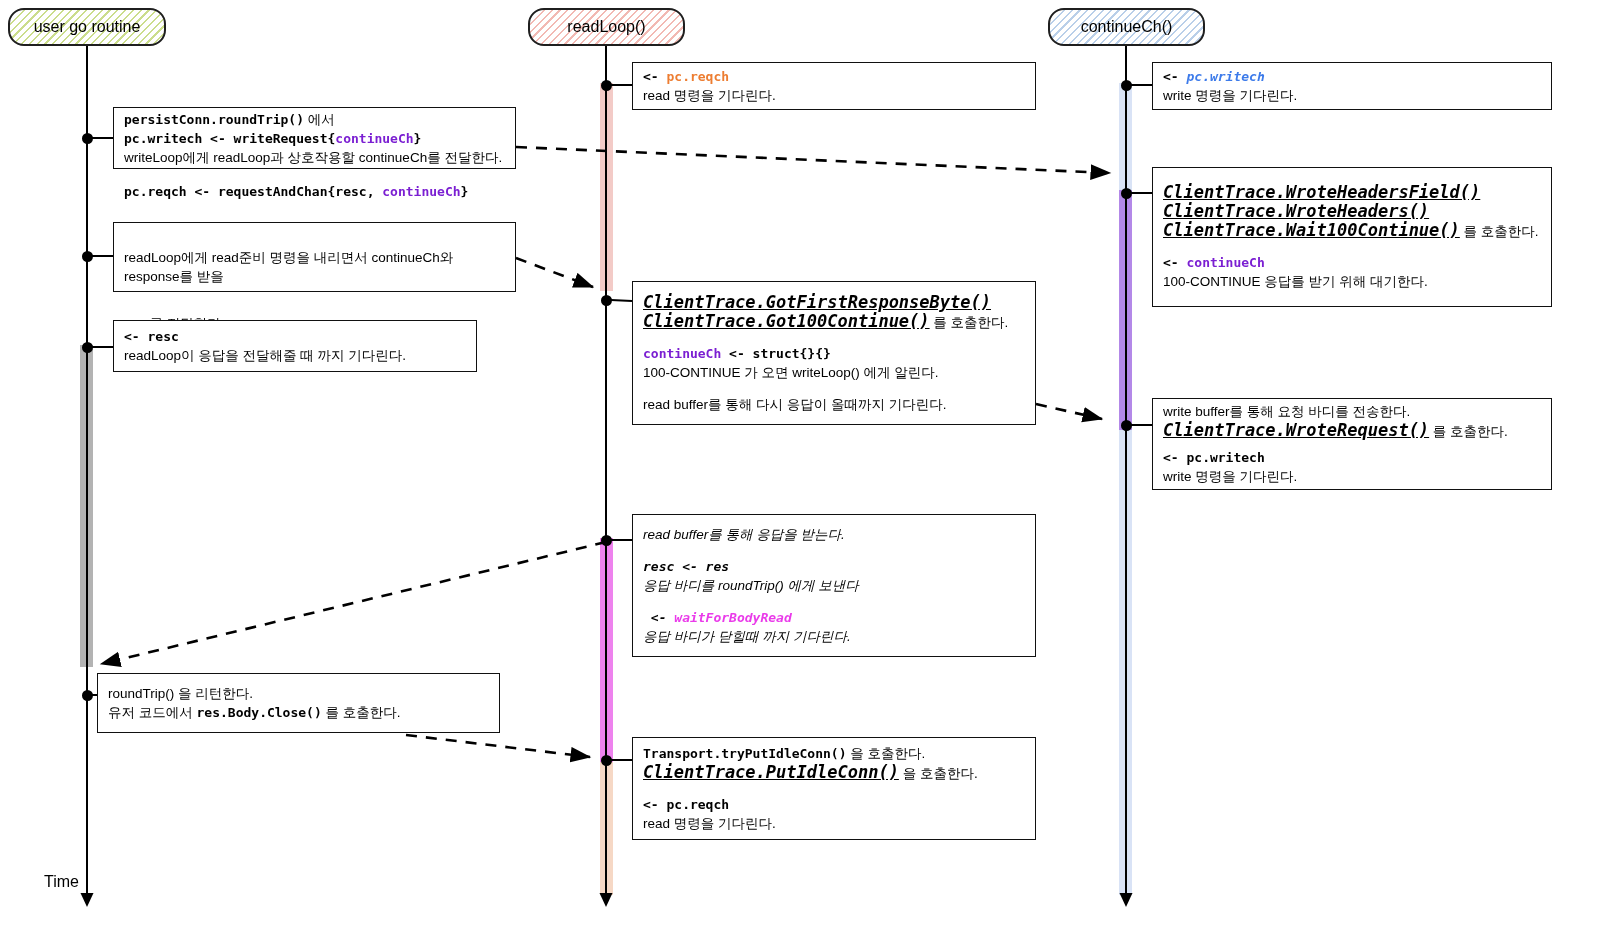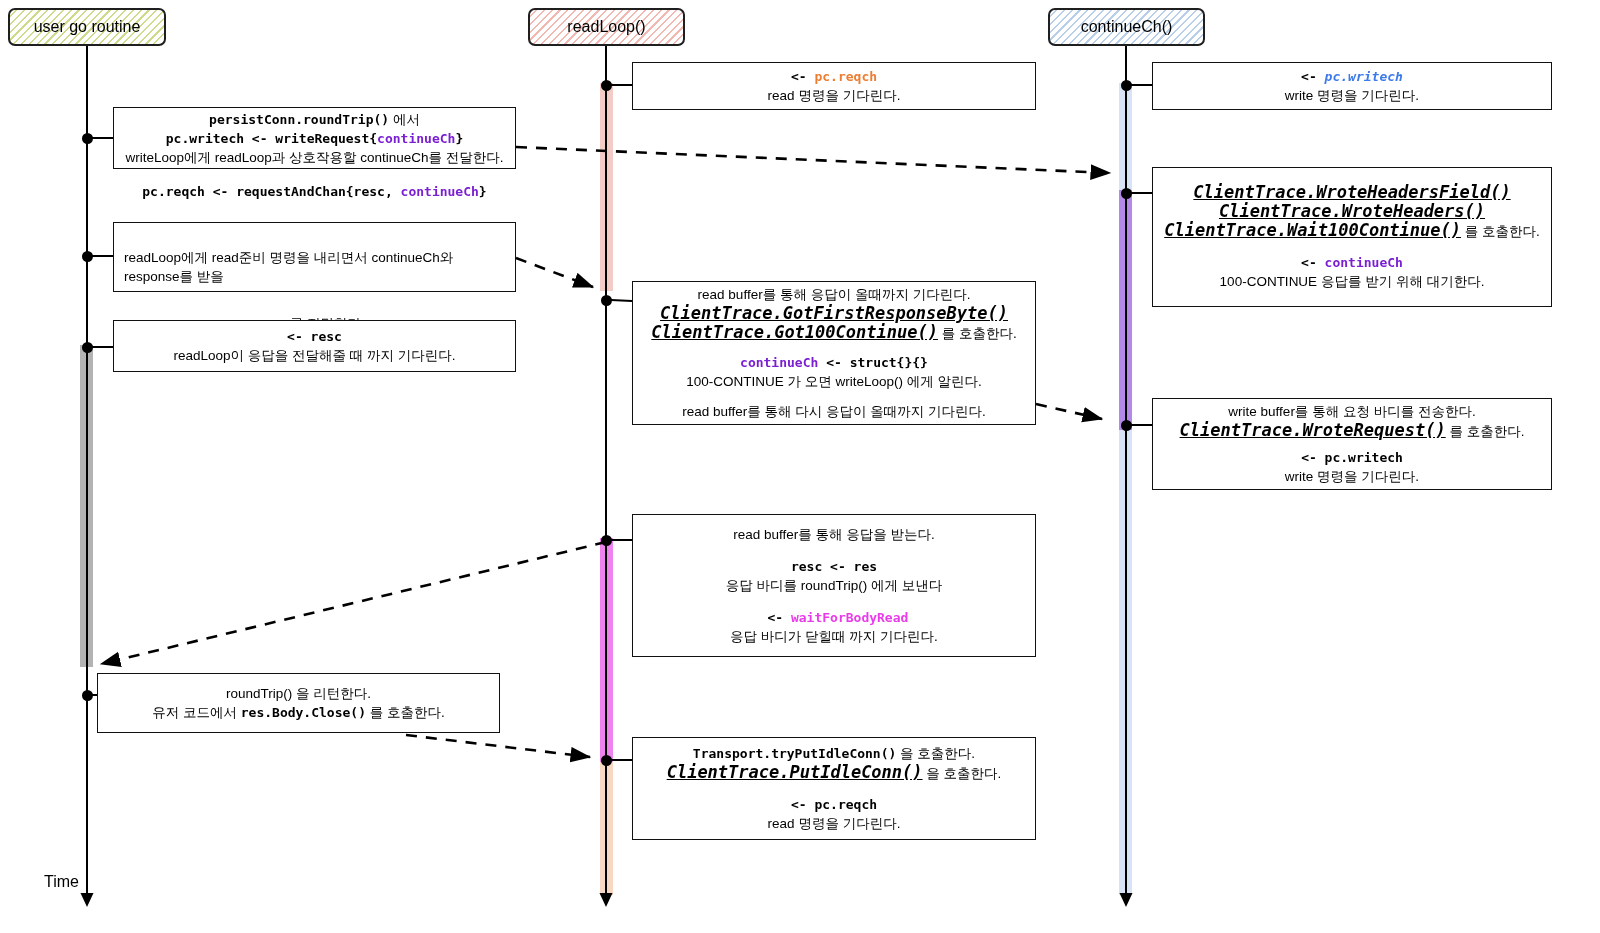--- a/index.html
+++ b/index.html
@@ -1,40 +1,40 @@
 <!DOCTYPE html>
 <html><head>
 <meta charset="utf-8">
 <style>
   html,body{margin:0;padding:0;background:#fff;}
   #canvas{position:relative;width:1600px;height:933px;background:#fff;overflow:hidden;
           font-family:"Liberation Sans",sans-serif;color:#000;}
   
   .hdr{position:absolute;top:8px;height:38px;box-sizing:border-box;border:2.5px solid #1f1f1f;
-       border-radius:7px;display:flex;align-items:center;justify-content:center;
+       border-radius:16px;display:flex;align-items:center;justify-content:center;
        font-size:16px;background-color:#fff;}
   .hdr-user {left:8px;   width:158px;
     background-image:repeating-linear-gradient(135deg,rgba(0,0,0,0) 0 4px,#cbdd8c 4px 5.5px);}
   .hdr-read {left:528px; width:157px;
     background-image:repeating-linear-gradient(135deg,rgba(0,0,0,0) 0 4px,#f2b9b3 4px 5.5px);}
   .hdr-write{left:1048px;width:157px;
     background-image:repeating-linear-gradient(135deg,rgba(0,0,0,0) 0 4px,#b9cfe9 4px 5.5px);}
   
   .bar{position:absolute;width:13px;z-index:1;}
   .bar-user-gray   {left:80px;  top:345px;height:322px;background:#b3b3b3;}
   .bar-read-pink   {left:600px; top:83px; height:208px;background:#f3cbc7;}
   .bar-read-magenta{left:600px; top:538px;height:224px;background:#ee82ee;}
   .bar-read-peach  {left:600px; top:762px;height:133px;background:#f6d8c5;}
   .bar-write-blue  {left:1119px;top:83px; height:812px;background:#d9e3f6;}
   .bar-write-purple{left:1119px;top:190px;height:240px;background:#b388e8;}
   
   #wires{position:absolute;left:0;top:0;z-index:2;}
   
   .note-box{position:absolute;z-index:3;box-sizing:border-box;border:1.5px solid #111;
-            background:#fff;padding:3px 10px;display:flex;flex-direction:column;justify-content:center;align-items:center;}
+            background:#fff;padding:3px 10px;display:flex;flex-direction:column;justify-content:center;}
   .note-line{white-space:pre-wrap;height:19px;line-height:19px;font-size:13.5px;overflow:visible;}
   .note-blank{height:13px;}
   .seg-t {font-family:"Liberation Sans",sans-serif;}
   .seg-c {font-family:"DejaVu Sans Mono",monospace;font-weight:bold;font-size:13px;}
   .seg-ci{font-family:"DejaVu Sans Mono",monospace;font-weight:bold;font-style:italic;
           text-decoration:underline;font-size:17px;}
   
   .dot{position:absolute;width:11px;height:11px;border-radius:50%;background:#000;z-index:4;}
   
   .time-label{position:absolute;left:44px;top:873px;width:38px;font-size:16px;z-index:3;}
@@ -115,43 +115,42 @@
       <div class="note-box" style="left: 113px; top: 107px; width: 403px; height: 62px;">
         <div class="note-line"><span class="seg-c">persistConn.roundTrip()</span><span class="seg-t"> 에서</span></div>
         <div class="note-line"><span class="seg-c">pc.writech &lt;- writeRequest{</span><span class="seg-c" style="color: rgb(123, 31, 210);">continueCh</span><span class="seg-c">}</span></div>
         <div class="note-line"><span class="seg-t">writeLoop에게 readLoop과 상호작용할 continueCh를 전달한다.</span></div>
       </div>
       <div class="note-box" style="left: 113px; top: 222px; width: 403px; height: 70px; gap: 47px;">
         <div class="note-line"><span class="seg-c">pc.reqch &lt;- requestAndChan{resc, </span><span class="seg-c" style="color: rgb(123, 31, 210);">continueCh</span><span class="seg-c">}</span></div>
         <div class="note-line"><span class="seg-t">readLoop에게 read준비 명령을 내리면서 continueCh와 response를 받을</span></div>
         <div class="note-line"><span class="seg-t">resc를 전달한다.</span></div>
       </div>
-      <div class="note-box" style="left: 113px; top: 320px; width: 403px; height: 52px;">
+      <div class="note-box" style="left: 113px; top: 320px; width: 364px; height: 52px;">
         <div class="note-line"><span class="seg-c">&lt;- resc</span></div>
         <div class="note-line"><span class="seg-t">readLoop이 응답을 전달해줄 때 까지 기다린다.</span></div>
       </div>
       <div class="note-box" style="left: 97px; top: 673px; width: 403px; height: 60px;">
         <div class="note-line"><span class="seg-t">roundTrip() 을 리턴한다.</span></div>
         <div class="note-line"><span class="seg-t">유저 코드에서 </span><span class="seg-c">res.Body.Close()</span><span class="seg-t"> 를 호출한다.</span></div>
       </div>
       <div class="note-box" style="left: 632px; top: 62px; width: 404px; height: 48px;">
         <div class="note-line"><span class="seg-c">&lt;- </span><span class="seg-c" style="color: rgb(237, 125, 49);">pc.reqch</span></div>
         <div class="note-line"><span class="seg-t">read 명령을 기다린다.</span></div>
       </div>
       <div class="note-box" style="left: 632px; top: 281px; width: 404px; height: 144px;">
-        <div class="note-line"><span class="seg-t">read buffer를 통해 응답이 올때까지 기다린다.</span></div>
         <div class="note-line"><span class="seg-ci">ClientTrace.GotFirstResponseByte()</span></div>
         <div class="note-line"><span class="seg-ci">ClientTrace.Got100Continue()</span><span class="seg-t"> 를 호출한다.</span></div>
         <div class="note-line note-blank"></div>
         <div class="note-line"><span class="seg-c" style="color: rgb(123, 31, 210);">continueCh</span><span class="seg-c"> &lt;- struct{}{}</span></div>
         <div class="note-line"><span class="seg-t">100-CONTINUE 가 오면 writeLoop() 에게 알린다.</span></div>
         <div class="note-line note-blank"></div>
         <div class="note-line"><span class="seg-t">read buffer를 통해 다시 응답이 올때까지 기다린다.</span></div>
       </div>
-      <div class="note-box" style="left: 632px; top: 514px; width: 404px; height: 143px;">
+      <div class="note-box" style="left: 632px; top: 514px; width: 404px; height: 143px; font-style: italic;">
         <div class="note-line"><span class="seg-t">read buffer를 통해 응답을 받는다.</span></div>
         <div class="note-line note-blank"></div>
         <div class="note-line"><span class="seg-c">resc &lt;- res</span></div>
         <div class="note-line"><span class="seg-t">응답 바디를 roundTrip() 에게 보낸다</span></div>
         <div class="note-line note-blank"></div>
         <div class="note-line"><span class="seg-c"> &lt;- </span><span class="seg-c" style="color: rgb(234, 59, 234); margin-top: 28px;">waitForBodyRead</span></div>
         <div class="note-line"><span class="seg-t">응답 바디가 닫힐때 까지 기다린다.</span></div>
       </div>
       <div class="note-box" style="left: 632px; top: 737px; width: 404px; height: 103px;">
         <div class="note-line"><span class="seg-c">Transport.tryPutIdleConn()</span><span class="seg-t"> 을 호출한다.</span></div>

